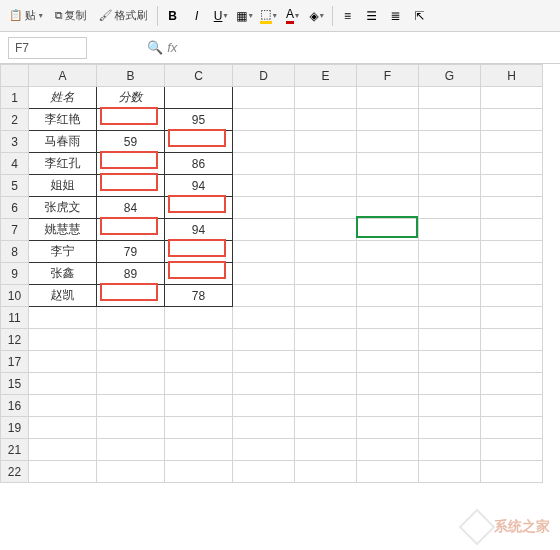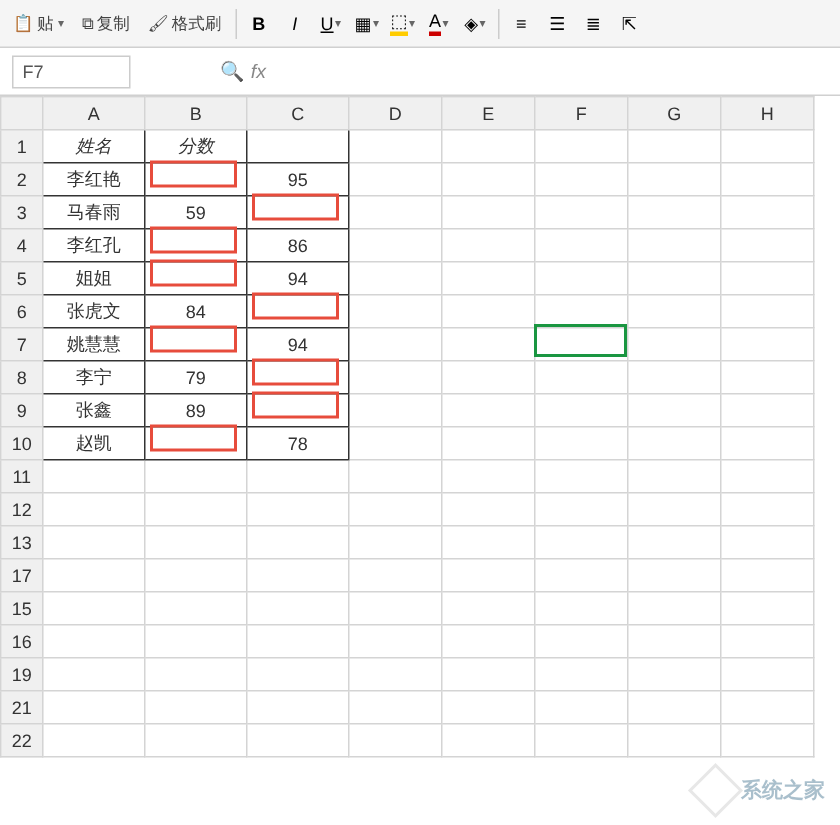--- a/index.html
+++ b/index.html
@@ -28,21 +28,21 @@
 .col-C { width: 68px; }
 .col-other { width: 62px; }
 
 .data-cell { background: #fff; }
 .table-border { border: 1px solid #333 !important; }
 .header-cell { font-weight: bold; font-style: italic; }
 
 .red-box { position: absolute; border: 2px solid #e74c3c; pointer-events: none; }
 .selection { position: absolute; border: 2px solid #1a9641; pointer-events: none; }
 
-.watermark { position: absolute; right: 10px; bottom: 10px; opacity: 0.35; font-size: 14px; color: #0c4a6e; font-weight: bold; display:flex; align-items:center; gap:4px;}
+.watermark { position: absolute; right: 10px; bottom: 10px; opacity: 0.35; font-size: 14px; color: #c2410c; font-weight: bold; display:flex; align-items:center; gap:4px;}
 .wm-icon { width: 26px; height: 26px; border: 2px solid #bbb; transform: rotate(45deg); display:inline-block; }
 </style>
 </head>
 <body>
 
 <div class="toolbar">
   <div class="toolbar-btn">
     <span>📋</span>
     <span>贴</span>
     <span class="dropdown-arrow">▾</span>
@@ -235,31 +235,20 @@
           <td class="data-cell"></td>
           <td class="data-cell"></td>
           <td class="data-cell"></td>
           <td class="data-cell"></td>
           <td class="data-cell"></td>
           <td class="data-cell"></td>
           <td class="data-cell"></td>
         </tr>
         <tr>
           <th class="row-header">12</th>
-          <td class="data-cell"></td>
-          <td class="data-cell"></td>
-          <td class="data-cell"></td>
-          <td class="data-cell"></td>
-          <td class="data-cell"></td>
-          <td class="data-cell"></td>
-          <td class="data-cell"></td>
-          <td class="data-cell"></td>
-        </tr>
-        <tr>
-          <th class="row-header">13</th>
           <td class="data-cell"></td>
           <td class="data-cell"></td>
           <td class="data-cell"></td>
           <td class="data-cell"></td>
           <td class="data-cell"></td>
           <td class="data-cell"></td>
           <td class="data-cell"></td>
           <td class="data-cell"></td>
         </tr>
         <tr>

